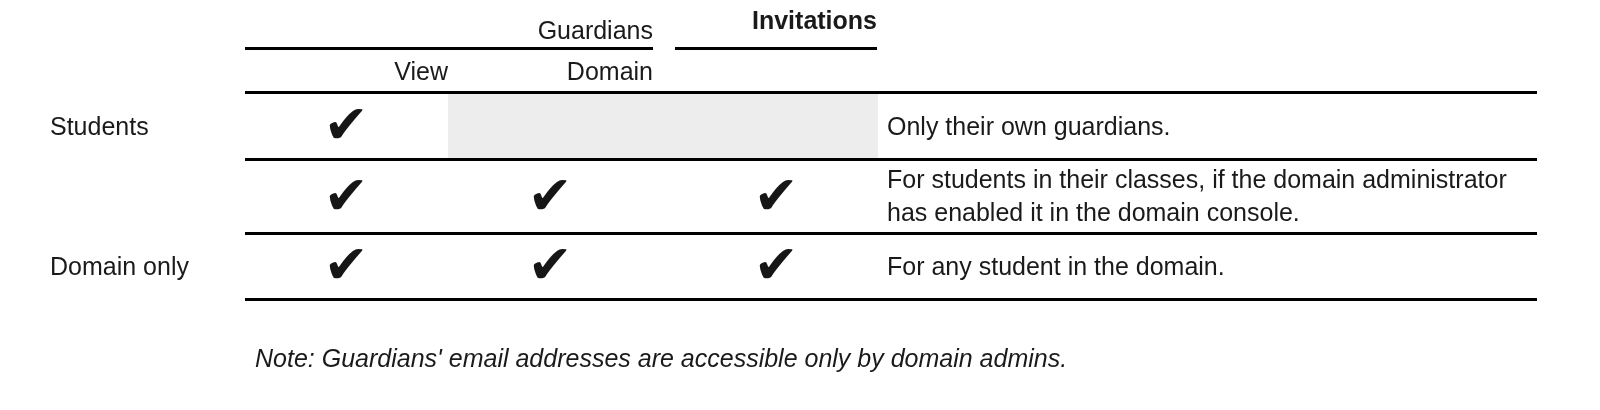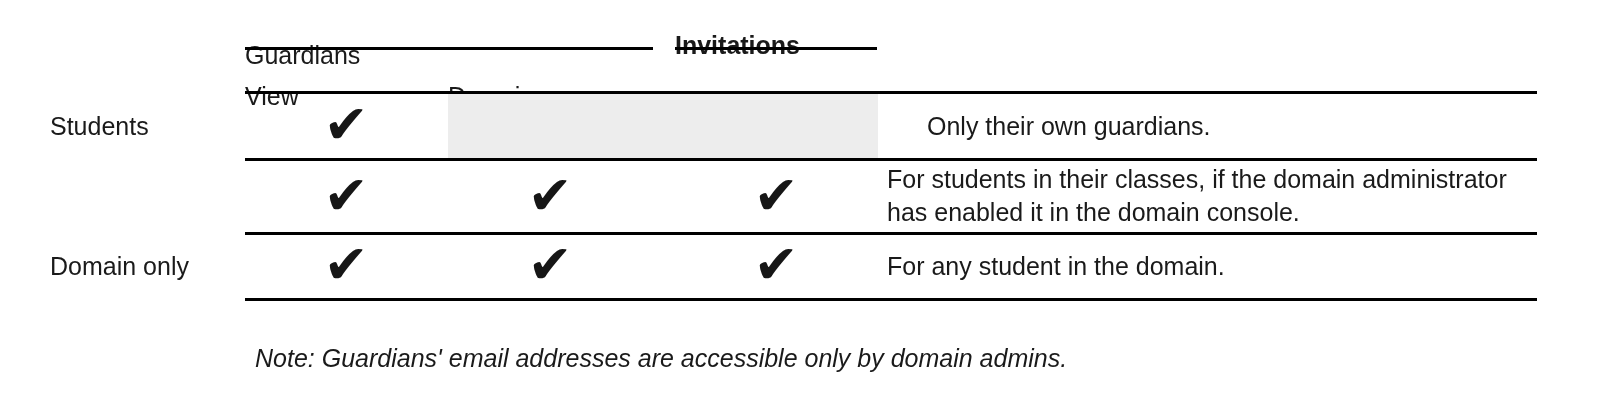--- a/index.html
+++ b/index.html
@@ -16,21 +16,21 @@
     font-family:"Liberation Sans","DejaVu Sans",sans-serif;
     overflow:hidden;
   }
   .txt{
     position:absolute;
     transform:translateY(-50%);
     font-size:25px;
     white-space:nowrap;
     text-align:right;
   }
-  .center{text-align:left;margin-top:25px;}
+  .center{text-align:right;}
   .hline{
     position:absolute;
     height:3px;
     background:var(--line);
   }
   .grey-box{
     position:absolute;
     background:var(--disabled);
   }
   .check{
@@ -63,21 +63,21 @@
 
   <div class="txt center" style="left:245px;width:203px;top:71px;">View</div>
   <div class="txt center" style="left:448px;width:205px;top:71px;">Domain</div>
 
   <div class="hline" style="left:245px;top:91px;width:1292px;"></div>
 
   <div class="grey-box" style="left:448px;top:94px;width:430px;height:64px;"></div>
 
   <div class="txt" style="left:50px;top:126px;">Students</div>
   <span class="check" style="left:346px;top:125px;">✔</span>
-  <div class="note-block" style="left:887px;top:126px;margin-left:40px;">
+  <div class="note-block" style="left:887px;top:126px;">
     <div>Only their own guardians.</div>
   </div>
   <div class="hline" style="left:245px;top:158px;width:1292px;"></div>
 
   <span class="check" style="left:346px;top:196px;">✔</span>
   <span class="check" style="left:550px;top:196px;">✔</span>
   <span class="check" style="left:776px;top:196px;">✔</span>
   <div class="note-block" style="left:887px;top:196px;">
     <div>For students in their classes, if the domain administrator</div>
     <div>has enabled it in the domain console.</div>

